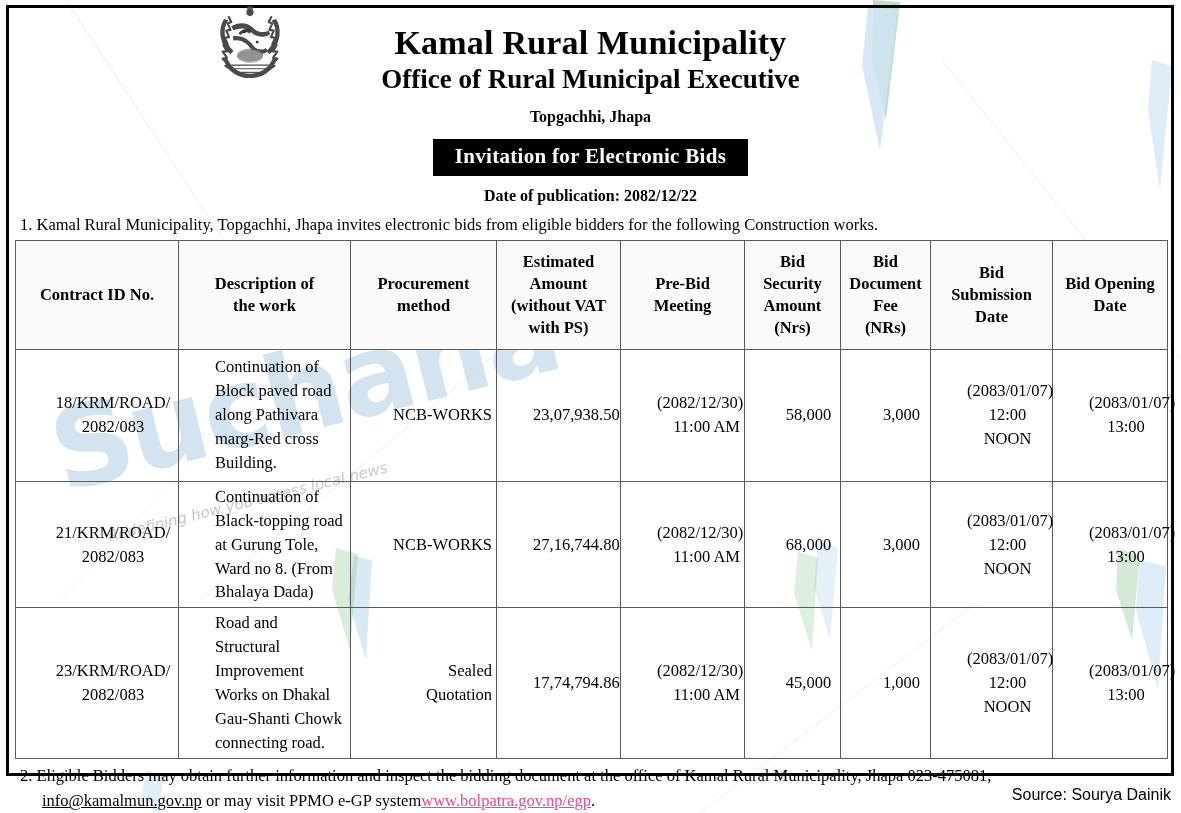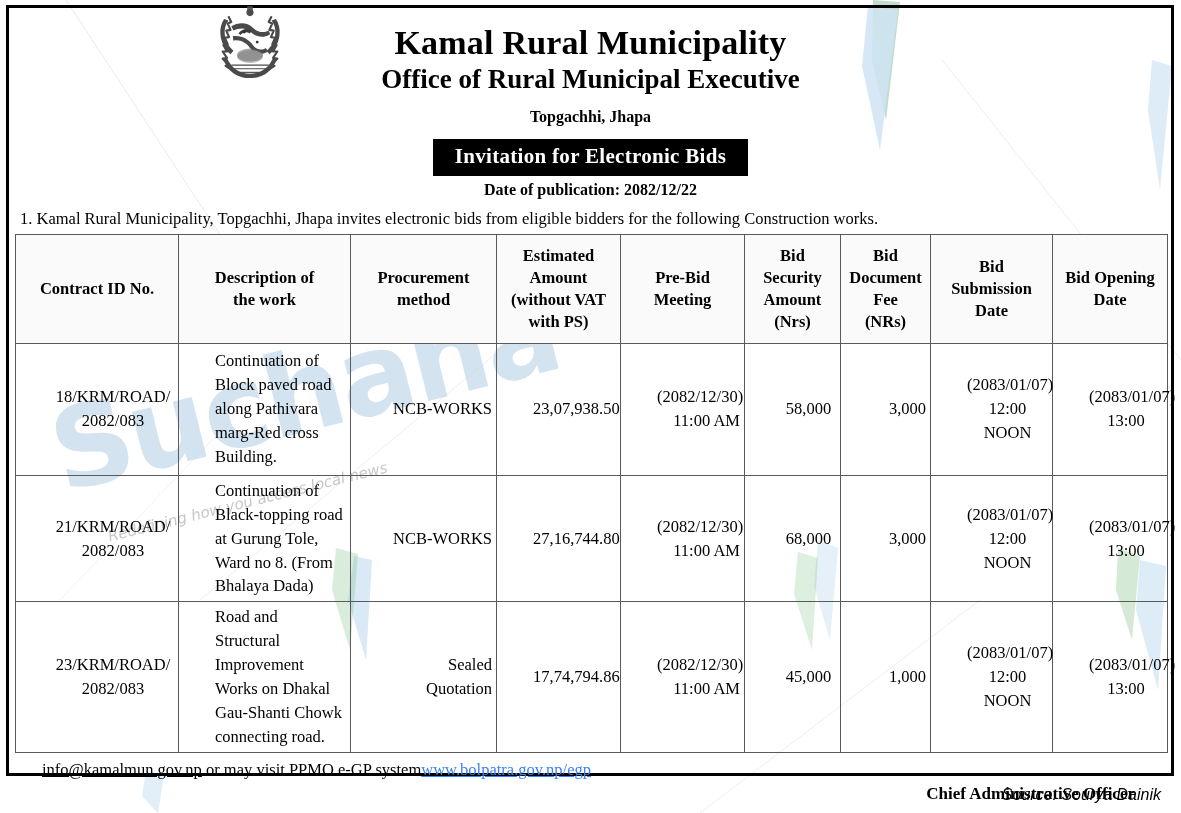--- a/index.html
+++ b/index.html
@@ -130,21 +130,21 @@
     font-weight: bold;
     font-size: 21px;
     padding: 5px 22px 7px 22px;
     letter-spacing: .3px;
     display: inline-block;
   }
   .pub-date {
     font-family: "Liberation Serif", serif;
     font-weight: bold;
     font-size: 16px;
-    margin-top: 5px;
+    margin-top: 11px;
   }
 
   
   .intro {
     font-family: "Liberation Serif", serif;
     font-size: 16.5px;
     margin: 10px 0 4px 6px;
     line-height: 1.25;
   }
 
@@ -177,21 +177,21 @@
     font-size: 16.5px;
     line-height: 1.45;
     padding-left: 36px;
   }
   td.c-id      { text-align: center; }
   td.c-desc    { text-align: left; padding-left: 8px; padding-right: 6px; }
   td.c-method  { text-align: right; }
   td.c-amount  { text-align: center; }
   td.c-prebid  { text-align: right; }
   td.c-sec     { text-align: center; }
-  td.c-fee     { text-align: right; }
+  td.c-fee     { text-align: center; }
   td.c-sub     { text-align: center; }
   td.c-open    { text-align: center; }
 
   .two-line span { display: block; }
 
   
   .footer-note {
     font-family: "Liberation Serif", serif;
     font-size: 16.5px;
     line-height: 1.55;
@@ -210,24 +210,23 @@
     font-family: "Liberation Serif", serif;
     font-weight: bold;
     font-size: 17px;
     text-align: right;
     margin: 2px 32px 0 0;
   }
 
   
   .source-line {
     position: absolute;
-    right: 20px;
+    right: 10px;
     top: 786px;
     font-family: "Liberation Sans", sans-serif;
-    font-style: italic;
     font-size: 16px;
     color: #000000;
     z-index: 7;
   }
 </style>
 </head>
 <body>
 
 <div id="page">
 
@@ -424,22 +423,23 @@
           </td>
           <td class="c-open two-line">
             <span>(2083/01/07)</span>
             <span>13:00</span>
           </td>
         </tr>
       </tbody>
     </table>
 
     <div class="footer-note">
+      <span class="lead">2. Eligible Bidders may obtain further information and inspect the bidding document at the office of Kamal Rural Municipality, Jhapa 023-475081,</span>
       <span class="l2">
-        <a class="u" href="#" style="color:#000;text-decoration:underline">info@kamalmun.gov.np</a><span> or may visit PPMO e-GP system</span><a class="u" href="#" style="color:#3b82f6;">www.bolpatra.gov.np/egp</a><span>.</span>
+        <a class="u" href="#" style="color:#000;text-decoration:underline">info@kamalmun.gov.np</a><span> or may visit PPMO e-GP system</span><a class="u" href="#" style="color:#ec4899;">www.bolpatra.gov.np/egp</a><span>.</span>
       </span>
     </div>
 
     <div class="signature">Chief Administrative Officer</div>
   </div>
 
   <div class="source-line">Source: Sourya Dainik</div>
 
 </div>
 

